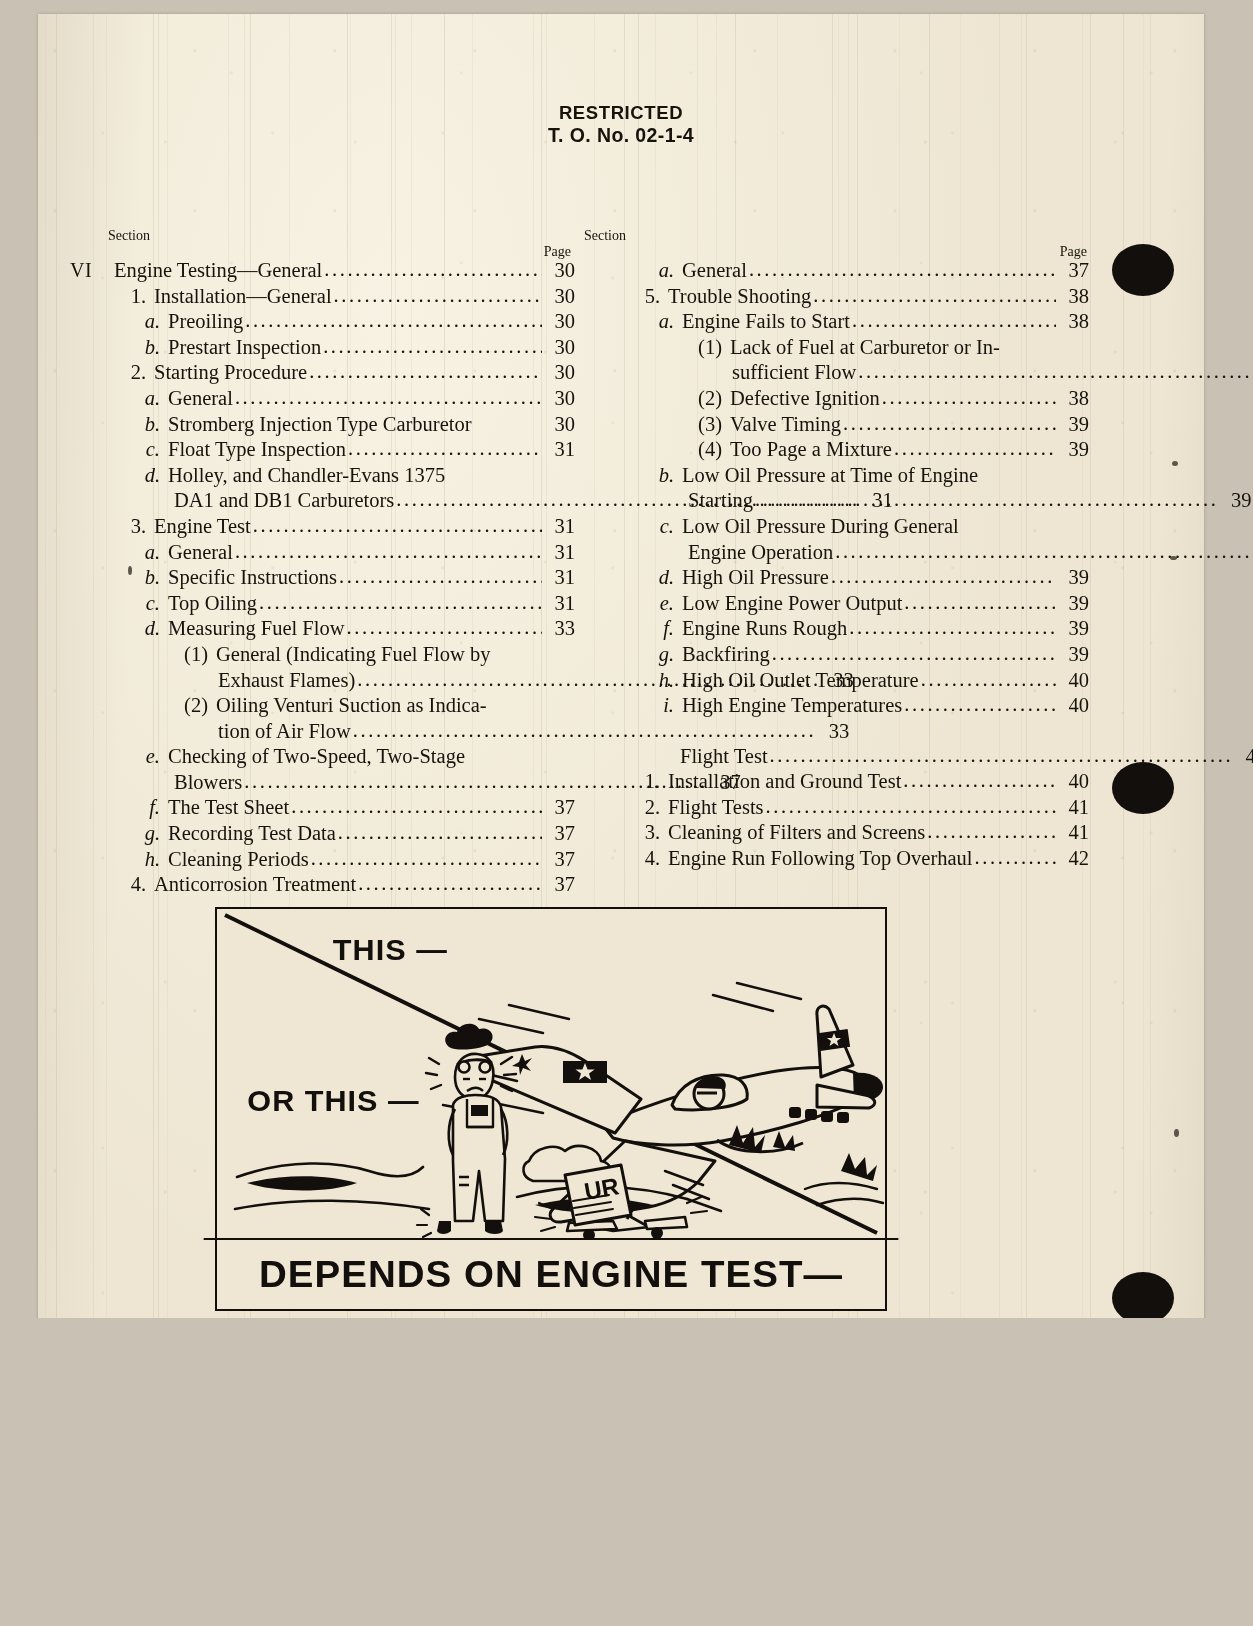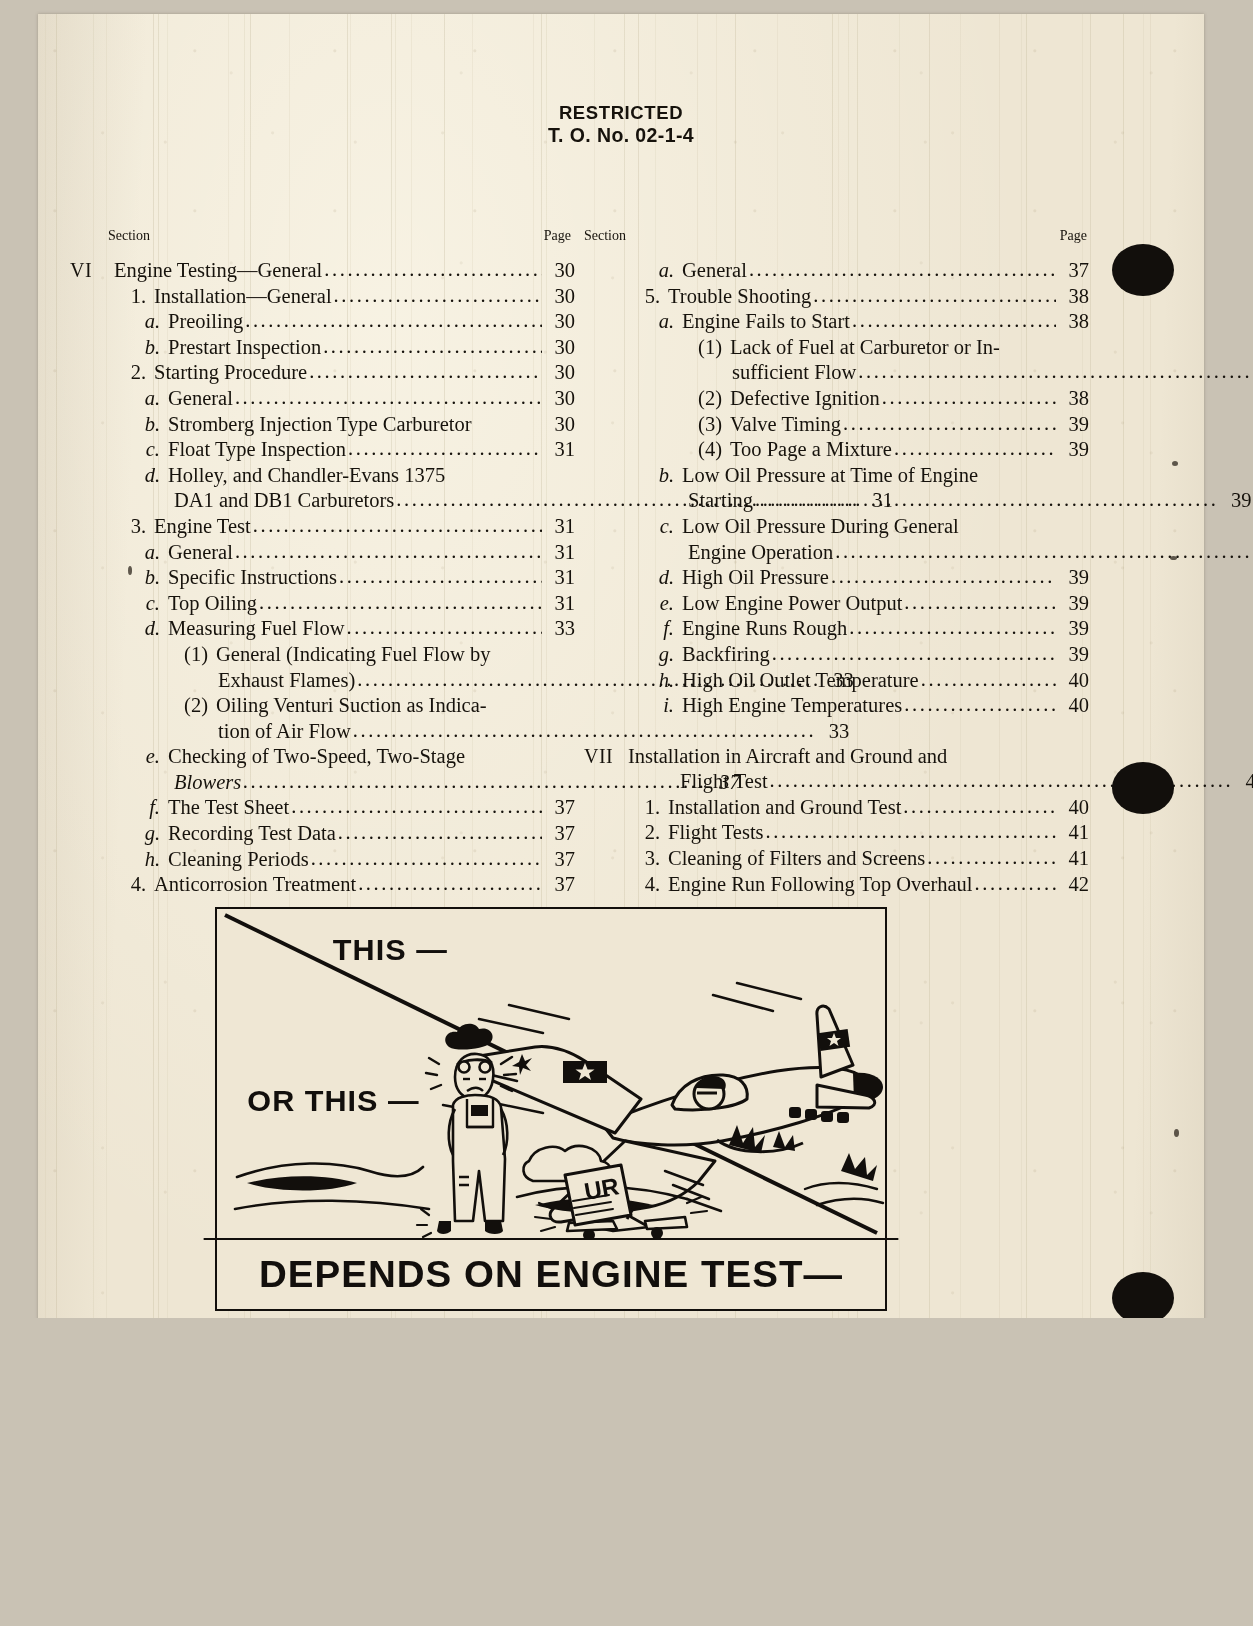--- a/index.html
+++ b/index.html
@@ -60,21 +60,21 @@
   #to-number     { position:absolute; left:0; top:110px; width:1166px; font-size:19.5px; letter-spacing:.4px; }
   #index-title   { position:absolute; left:0; top:161px; width:1166px; font-size:26px; letter-spacing:.2px; }
 
   
   .col { position:absolute; top:214px; }
   #col-left  { left:32px;  width:505px; }
   #col-right { left:546px; width:505px; }
 
   .colhead { position:relative; height:30px; font-size:14px; }
   .colhead .sec  { position:absolute; left:0;  top:0; }
-  .colhead .pg   { position:absolute; right:0; top:0; }
+  .colhead .pg   { position:absolute; right:0; top:16px; }
   #col-left .colhead .sec { left:38px; }
   #col-left .colhead .pg  { right:4px; }
   #col-right .colhead .sec{ left:0; }
   #col-right .colhead .pg { right:2px; }
 
   ul.toc { list-style:none; margin:0; padding:0; }
   ul.toc li { display:block; position:relative; }
 
   .row { display:flex; align-items:baseline; font-size:20.5px; line-height:25.6px; }
   .rom  { flex:0 0 auto; width:44px; font-size:20px; letter-spacing:.5px; }
@@ -315,21 +315,21 @@
             </li>
             <li>
               <div class="row lvl-2">
                 <span class="num">e.</span>
                 <span style="flex: 0 0 8px;"></span>
                 <span class="lbl">Checking  of  Two-Speed,  Two-Stage</span>
                 <span class="gap"></span>
               </div>
               <div class="cont">
                 <span class="sp-2"></span>
-                <span style="flex: 1 1 auto; display: flex; align-items: baseline; font-style: italic;">
+                <span style="flex: 1 1 auto; display: flex; align-items: baseline;">
                   <span class="lbl">Blowers</span>
                   <span class="dots">............................................................</span>
                   <span class="pg">37</span>
                 </span>
               </div>
             </li>
             <li>
               <div class="row lvl-2">
                 <span class="num">f.</span>
                 <span style="flex: 0 0 8px;"></span>
@@ -523,25 +523,20 @@
               <div class="row lvl-2">
                 <span class="num">i.</span>
                 <span style="flex: 0 0 8px;"></span>
                 <span class="lbl">High Engine Temperatures</span>
                 <span class="dots">............................................................</span>
                 <span class="pg">40</span>
               </div>
             </li>
             <li class="spacer-row"></li>
             <li>
-              <div class="row lvl-sec">
-                <span class="rom">VII</span>
-                <span class="lbl">Installation  in  Aircraft  and  Ground  and</span>
-                <span class="gap"></span>
-              </div>
               <div class="cont">
                 <span class="sp-sec"></span>
                 <span style="flex: 1 1 auto; display: flex; align-items: baseline;">
                   <span class="lbl">Flight Test</span>
                   <span class="dots">............................................................</span>
                   <span class="pg">40</span>
                 </span>
               </div>
             </li>
             <li>

